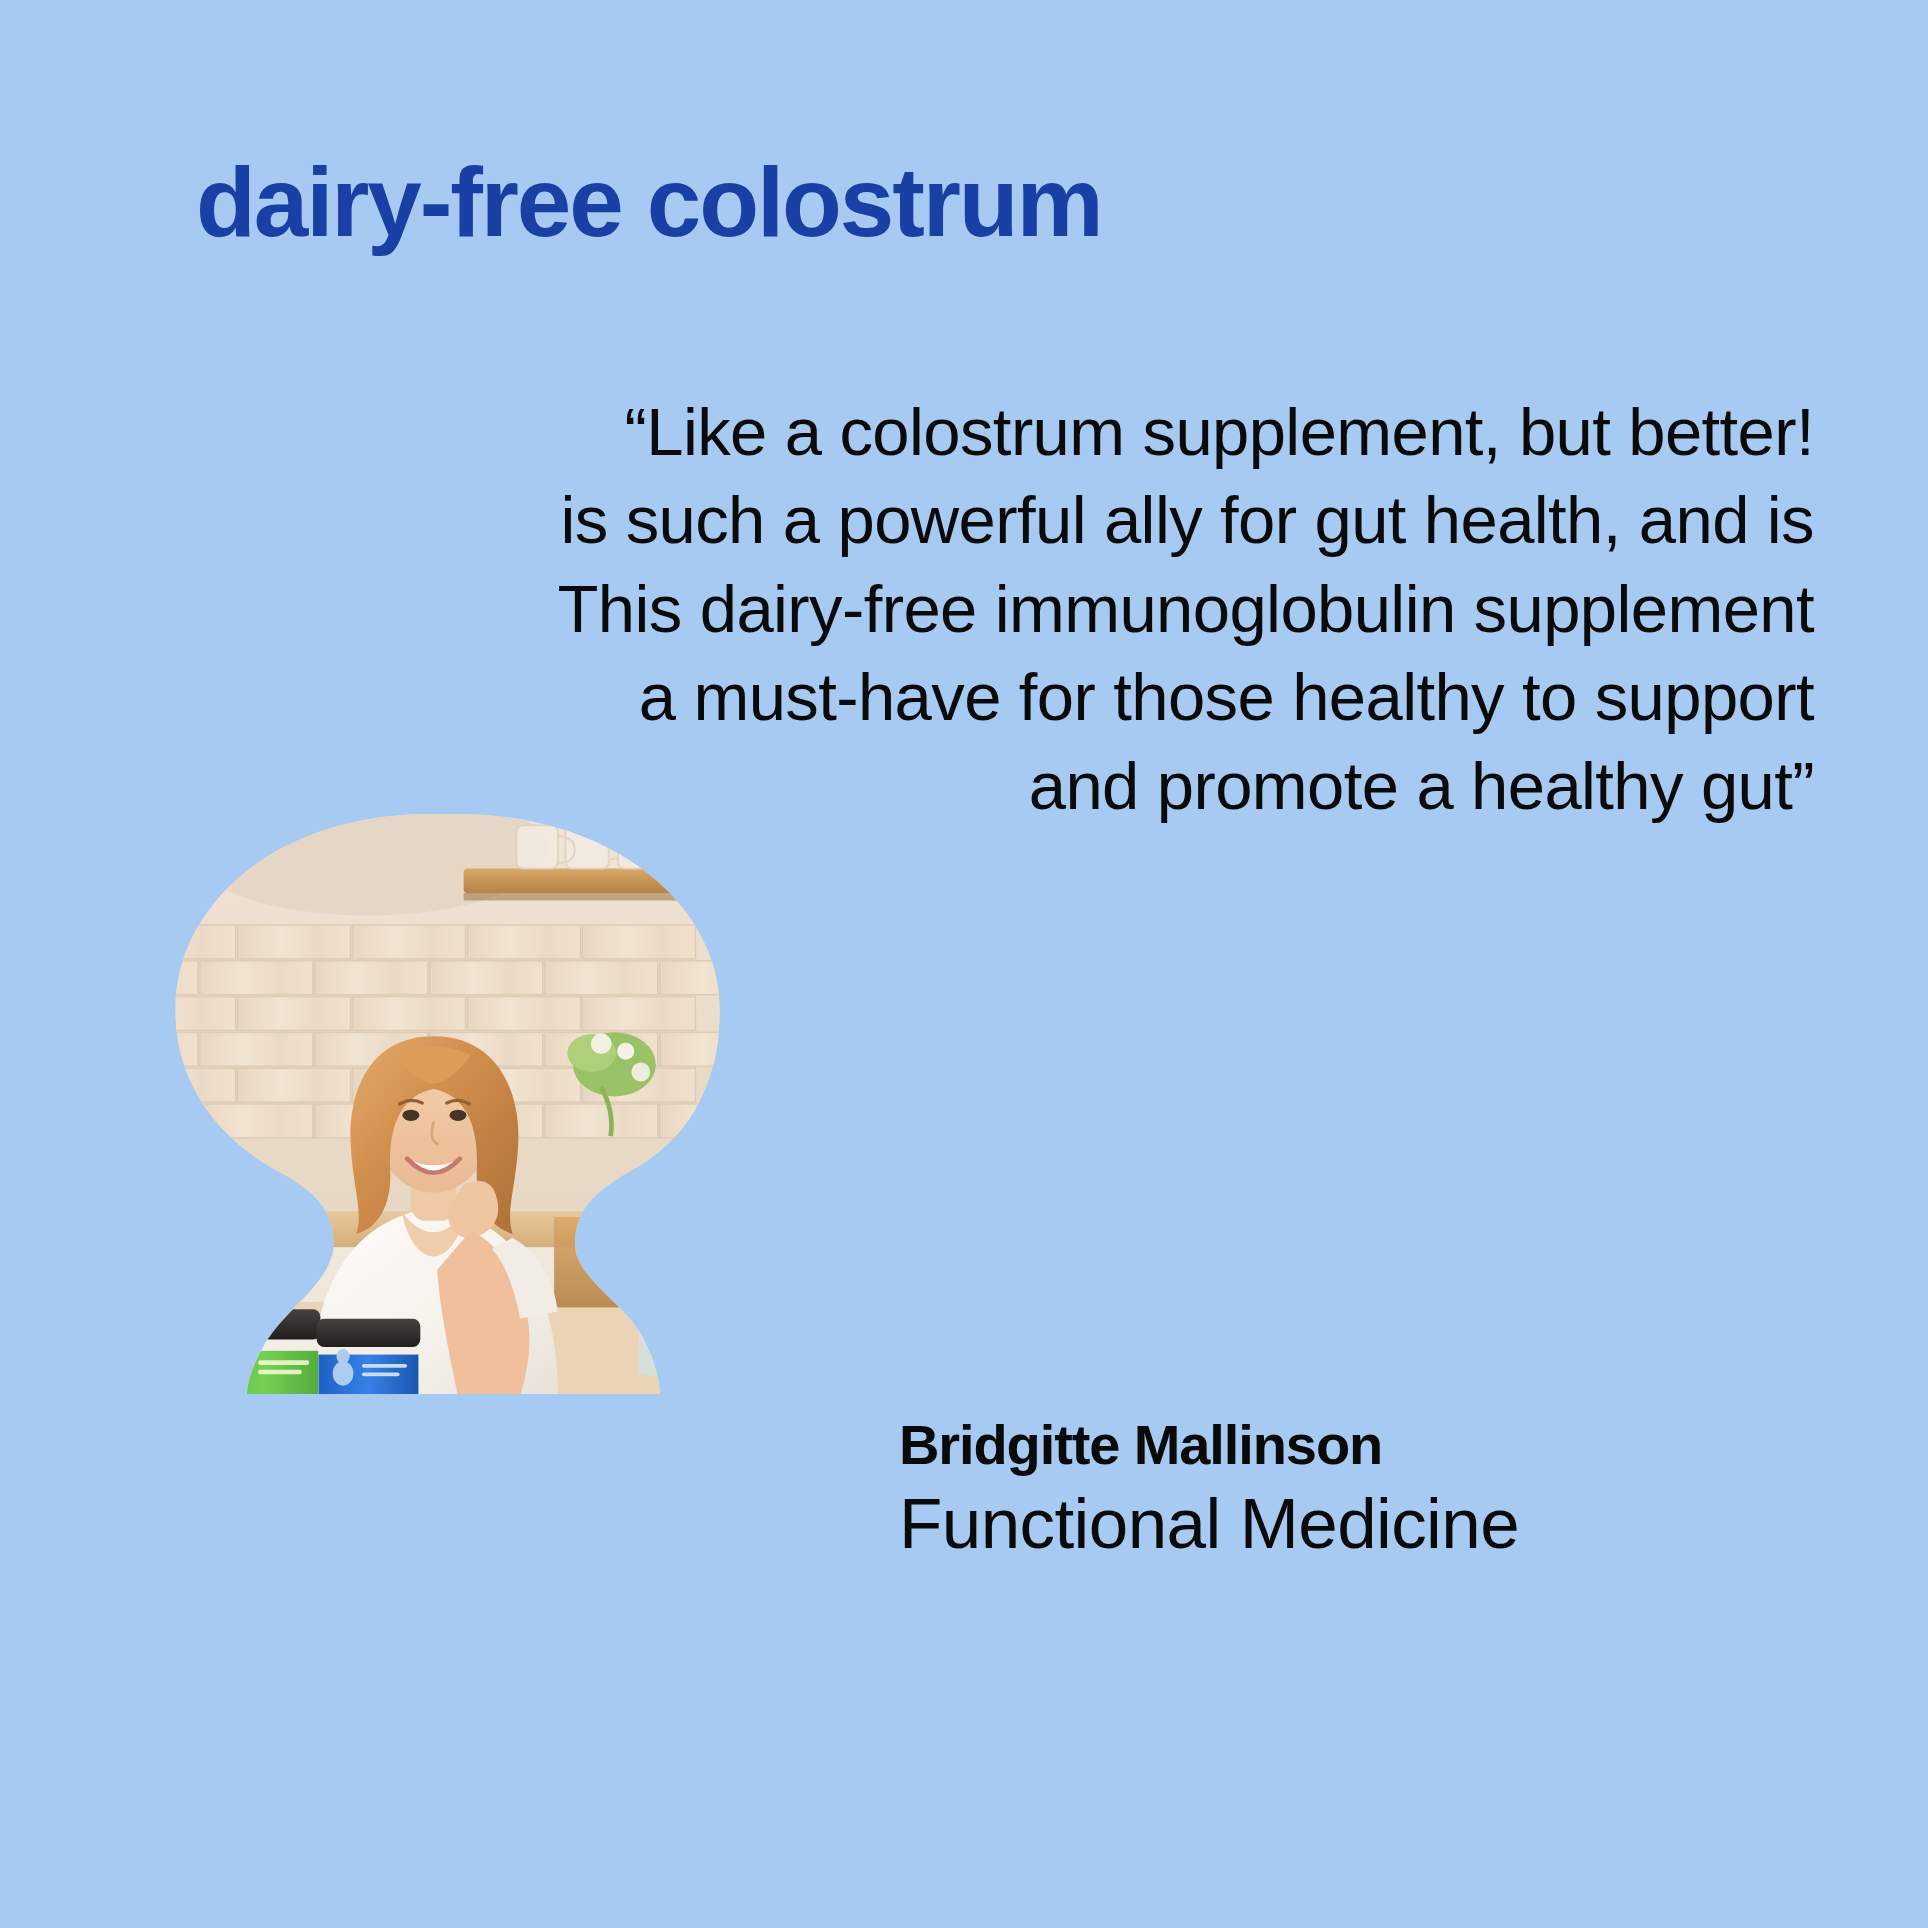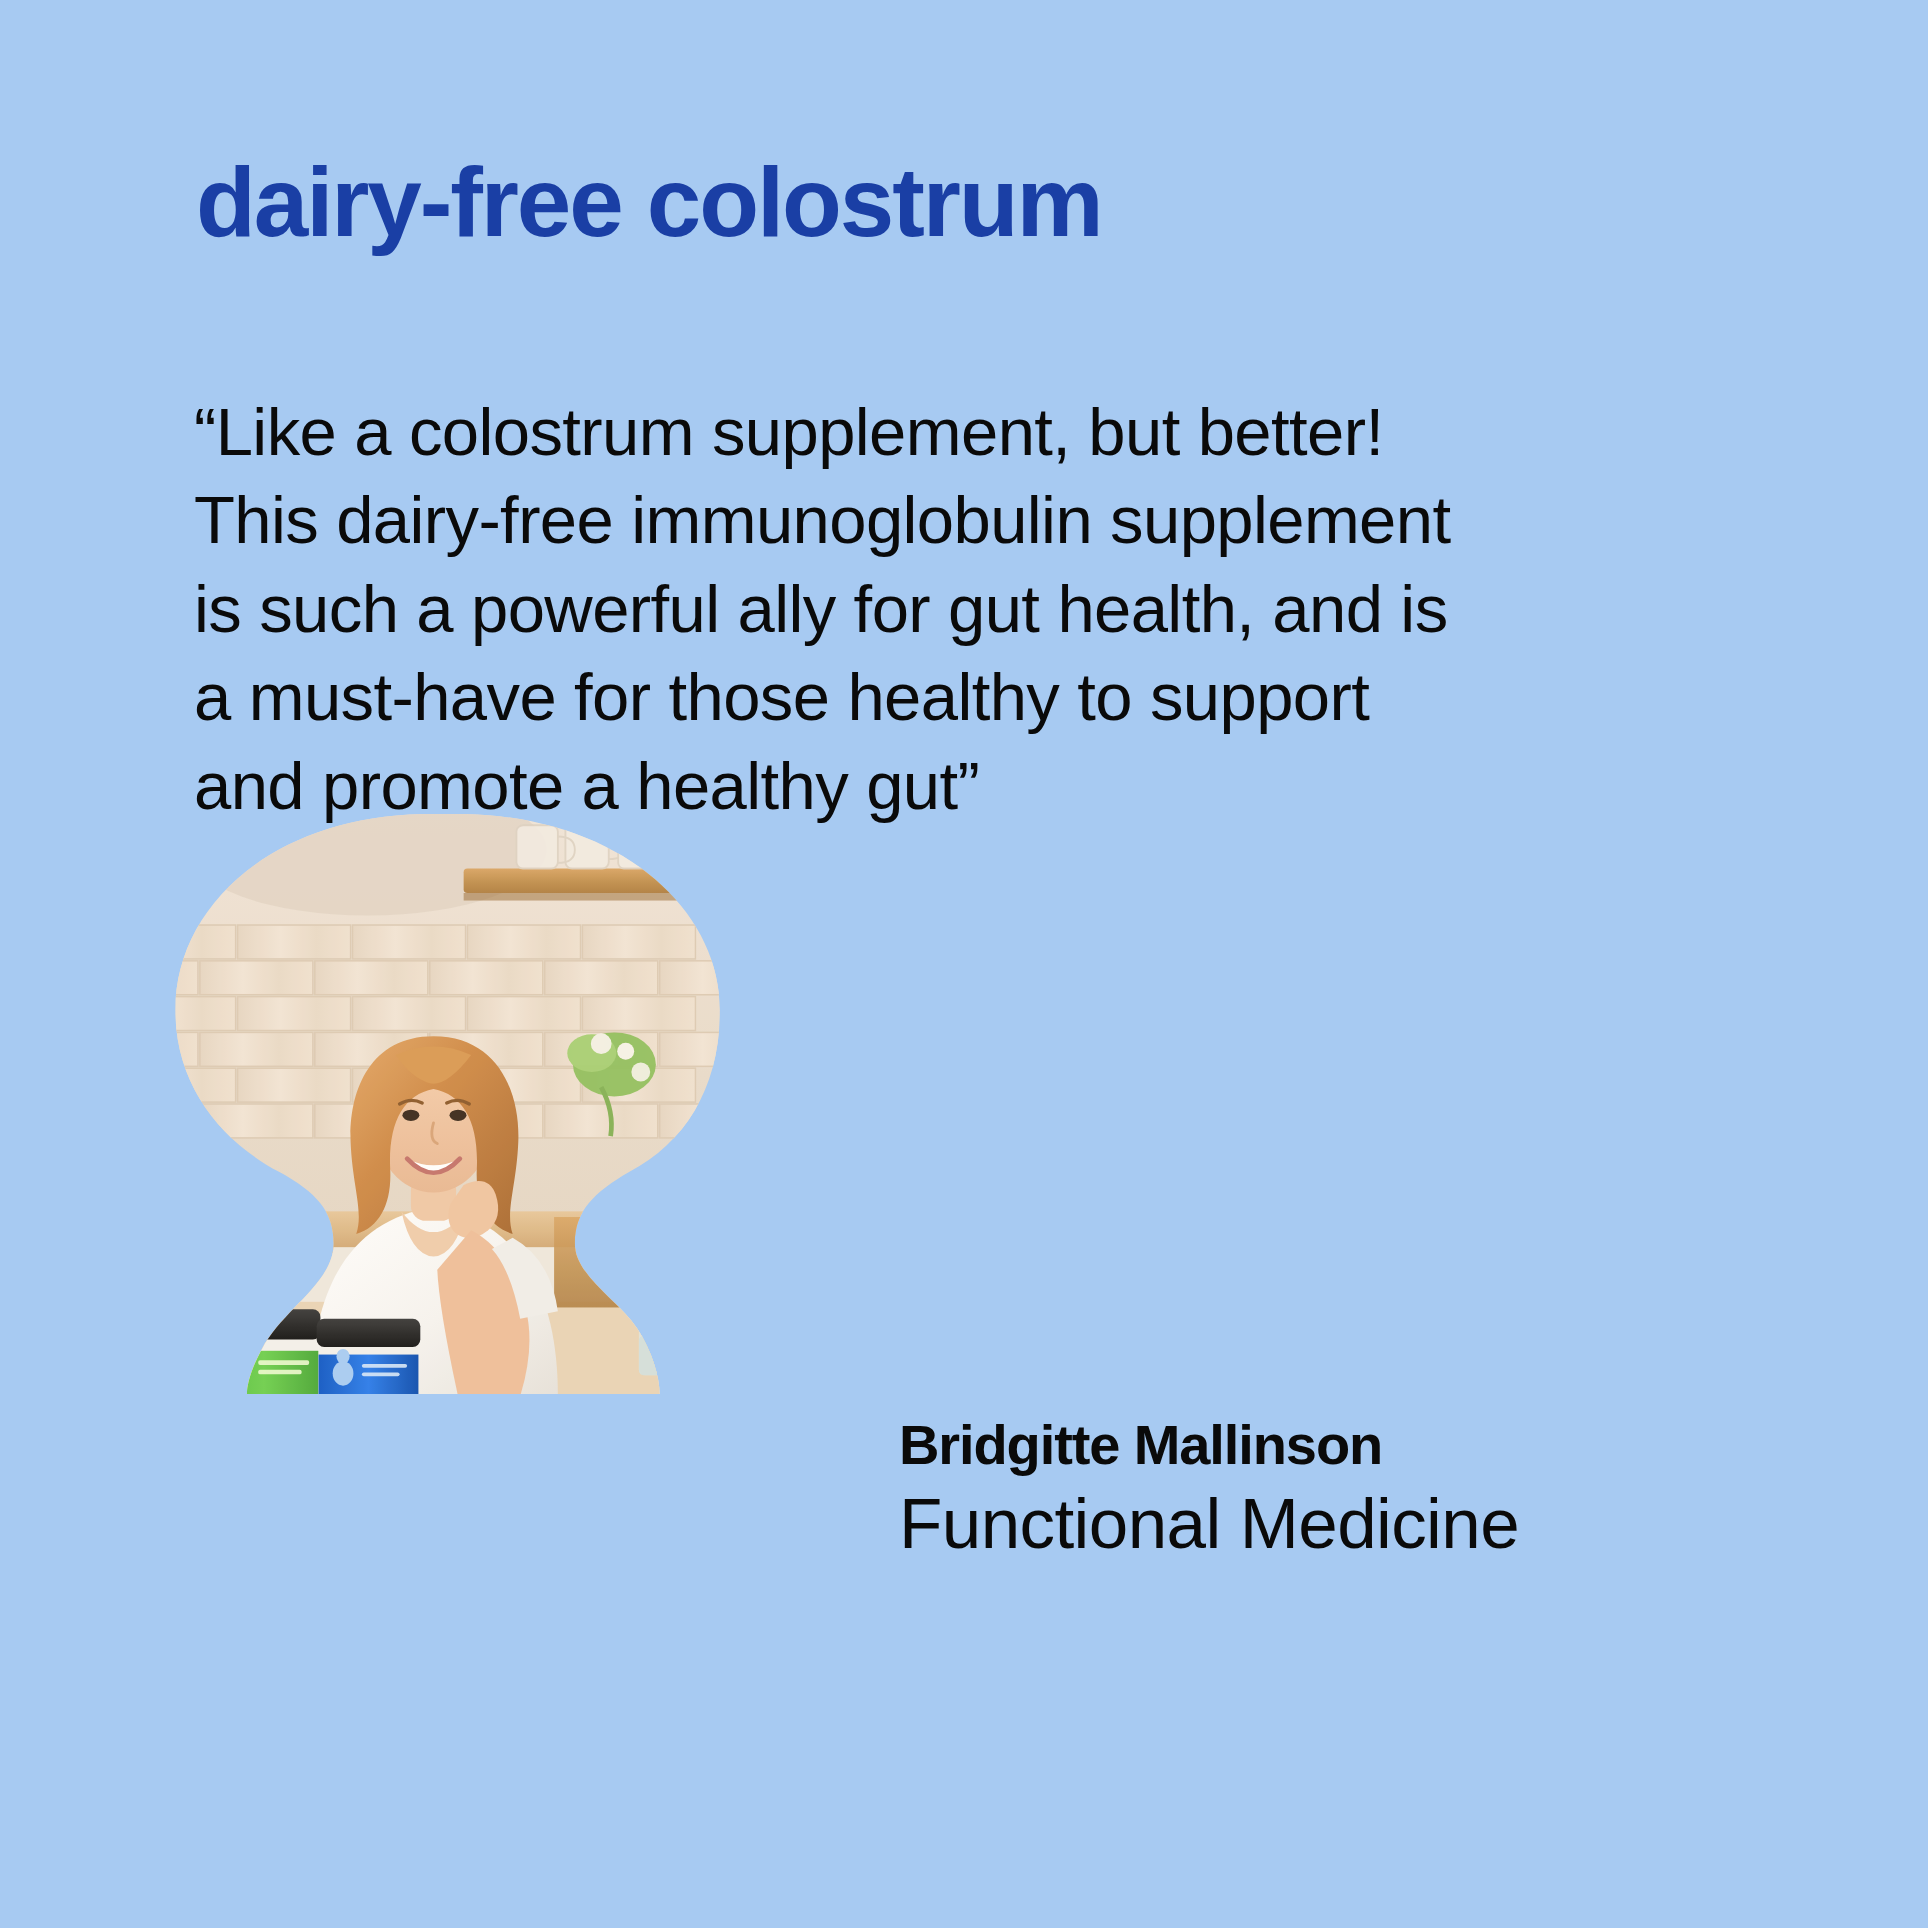--- a/index.html
+++ b/index.html
@@ -28,21 +28,21 @@
   .quote{
     position:absolute;
     left:194px; top:388px;
     width:1620px;
     color:#0a0a0a;
     font-size:67px;
     font-weight:400;
     line-height:1.32;
     letter-spacing:-0.6px;
   }
-  .quote .ln{display:block;white-space:nowrap;}
+  .quote .ln{display:block;white-space:nowrap;text-align:right;}
 
   
   .photo-wrap{
     position:absolute;
     left:132px; top:812px;
     width:603px; height:584px;
   }
   
   .blobsvg{position:absolute;inset:0;width:100%;height:100%;}
 
@@ -70,22 +70,22 @@
 </style>
 </head>
 <body style="background: rgb(167, 202, 242);">
 
 <div id="root">
 
   <div class="headline" style="color: rgb(26, 63, 165);">dairy-free colostrum</div>
 
   <div class="quote" style="color: rgb(10, 10, 10);">
     <span class="ln">“Like a colostrum supplement, but better!</span>
+    <span class="ln">is such a powerful ally for gut health, and is</span>
     <span class="ln">This dairy-free immunoglobulin supplement</span>
-    <span class="ln">is such a powerful ally for gut health, and is</span>
     <span class="ln">a must-have for those healthy to support</span>
     <span class="ln">and promote a healthy gut”</span>
   </div>
 
   <div class="photo-wrap">
     <svg class="blobsvg" viewBox="0 0 640 620" preserveAspectRatio="none">
       <defs>
         <clipPath id="peanut" clipPathUnits="userSpaceOnUse">
           <path d="M 318 2
                    C 150 2 46 100 46 210

